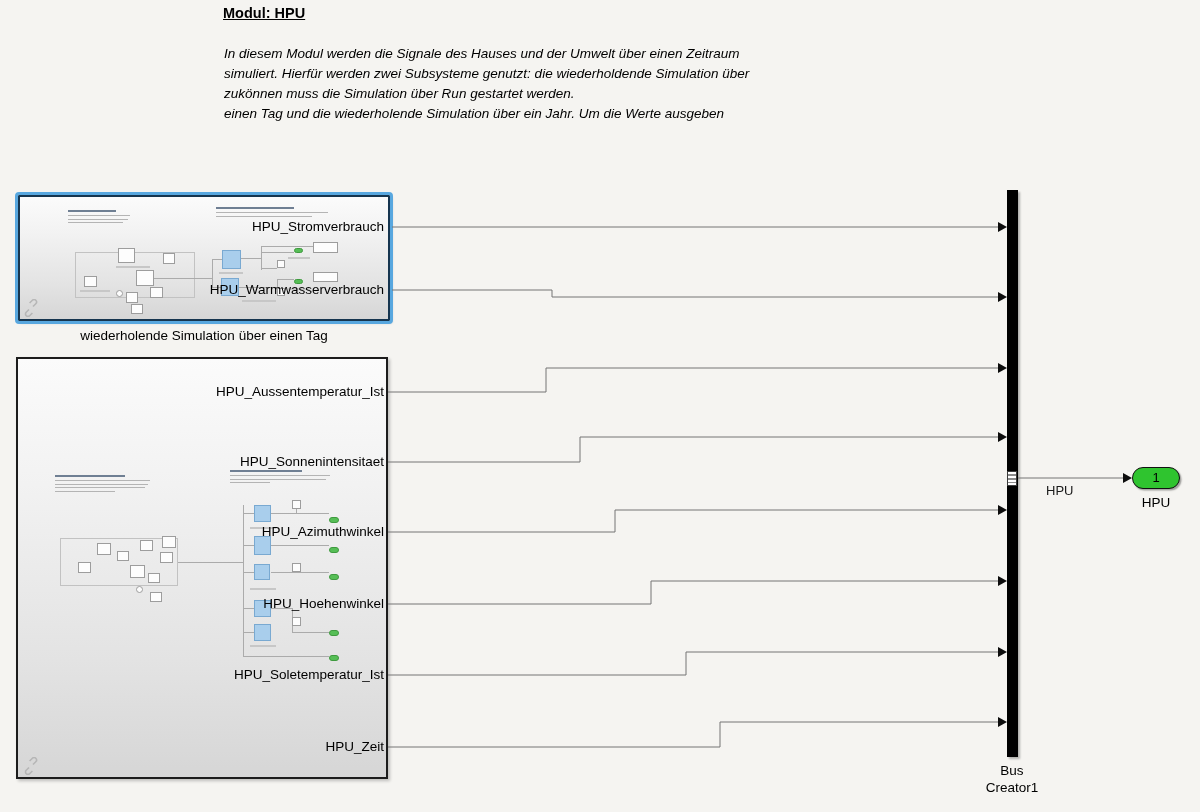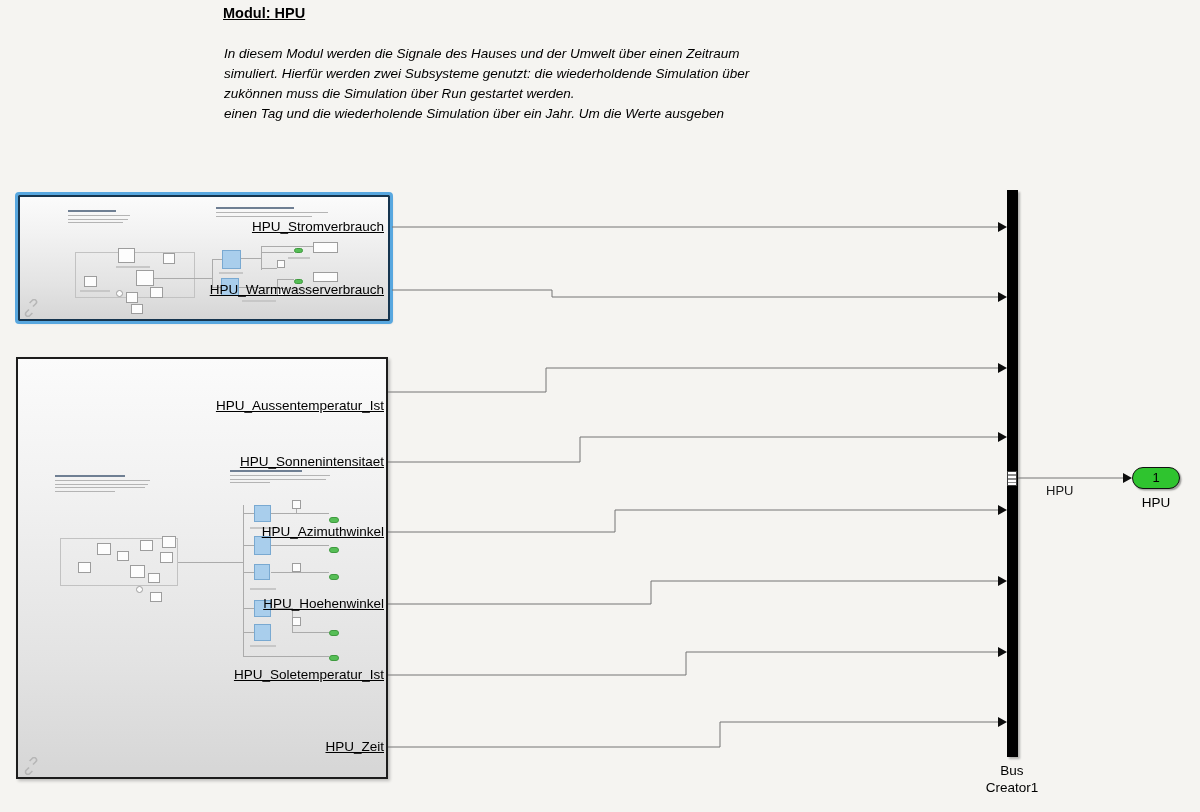--- a/index.html
+++ b/index.html
@@ -13,21 +13,21 @@
 
   
   .subsystem{position:absolute;box-sizing:border-box;border:2px solid #1c1c1c;
              background:linear-gradient(180deg,#fbfbfb 0%,#f2f2f2 30%,#e3e3e3 72%,#d6d6d6 100%);
              box-shadow:2px 2px 3px rgba(0,0,0,0.22);}
   .subsystem.selected{border:2px solid #16354F;outline:3px solid #58A7DF;border-radius:1px;}
   .ss-caption{position:absolute;font-size:13.5px;text-align:center;color:#000;}
 
   
   .port-label{position:absolute;right:816px;height:20px;line-height:20px;font-size:13.5px;
-              white-space:nowrap;text-align:center;z-index:6;text-decoration:underline;}
+              white-space:nowrap;text-align:center;z-index:6;}
 
   
   .ann{position:absolute;}
   .ann .t{height:2px;background:#6f7f93;margin-bottom:3px;}
   .ann .l{height:1px;background:#b4b4b4;margin-bottom:2.5px;}
   .mbox{position:absolute;background:#fdfdfd;border:1px solid #9d9d9d;box-sizing:border-box;}
   .mcirc{position:absolute;background:#fdfdfd;border:1px solid #9d9d9d;border-radius:50%;box-sizing:border-box;}
   .mblue{position:absolute;background:#A9CEEC;border:1px solid #79A9D1;box-sizing:border-box;}
   .mpill{position:absolute;background:#56BE56;border:1px solid #3F9A3F;border-radius:3px;box-sizing:border-box;}
   .mline{position:absolute;background:#ababab;}
@@ -142,20 +142,21 @@
     <div class="mpill" style="left:274px;top:82px;width:9px;height:5px;"></div>
     <div class="mbox" style="left:293px;top:75px;width:25px;height:10px;"></div>
     <div class="mdash" style="left:268px;top:91px;width:22px;"></div>
     <div class="mdash" style="left:222px;top:103px;width:34px;"></div>
 
     <svg class="linkicon" style="left:2px;top:102px;" width="18" height="18" viewBox="0 0 18 18">
       <path d="M7 10.5 L4.2 13.3 a2.4 2.4 0 0 0 3.4 3.4 L10.4 14" fill="none" stroke="#b3b3b3" stroke-width="1.6"></path>
       <path d="M11 7.5 L13.8 4.7 a2.4 2.4 0 0 0 -3.4 -3.4 L7.6 4" fill="none" stroke="#b3b3b3" stroke-width="1.6"></path>
     </svg>
   </div>
+  <div class="ss-caption" style="left:16px;top:328px;width:376px;">wiederholende Simulation über einen Tag</div>
 
   <div class="subsystem" style="left:16px;top:357px;width:372px;height:422px;">
 
     <div class="ann" style="left:37px;top:116px;width:95px;">
       <div class="t" style="width:70px;"></div>
       <div class="l" style="width:95px;"></div>
       <div class="l" style="width:93px;"></div>
       <div class="l" style="width:90px;"></div>
       <div class="l" style="width:60px;"></div>
     </div>
@@ -214,21 +215,21 @@
     <div class="mdash" style="left:232px;top:286px;width:26px;"></div>
 
     <svg class="linkicon" style="left:4px;top:398px;" width="18" height="18" viewBox="0 0 18 18">
       <path d="M7 10.5 L4.2 13.3 a2.4 2.4 0 0 0 3.4 3.4 L10.4 14" fill="none" stroke="#b3b3b3" stroke-width="1.6"></path>
       <path d="M11 7.5 L13.8 4.7 a2.4 2.4 0 0 0 -3.4 -3.4 L7.6 4" fill="none" stroke="#b3b3b3" stroke-width="1.6"></path>
     </svg>
   </div>
 
   <div class="port-label" style="top:217px;">HPU_Stromverbrauch</div>
   <div class="port-label" style="top:280px;">HPU_Warmwasserverbrauch</div>
-  <div class="port-label" style="top:396px;">HPU_Aussentemperatur_Ist</div>
+  <div class="port-label" style="top:382px;">HPU_Aussentemperatur_Ist</div>
   <div class="port-label" style="top:452px;">HPU_Sonnenintensitaet</div>
   <div class="port-label" style="top:522px;padding-left:28px;">HPU_Azimuthwinkel</div>
   <div class="port-label" style="top:594px;">HPU_Hoehenwinkel</div>
   <div class="port-label" style="top:665px;">HPU_Soletemperatur_Ist</div>
   <div class="port-label" style="top:737px;">HPU_Zeit</div>
 
   <div class="bus-bar"></div>
   <div class="bus-outport-marker"></div>
   <div class="bus-caption">
     <div>Bus</div>

